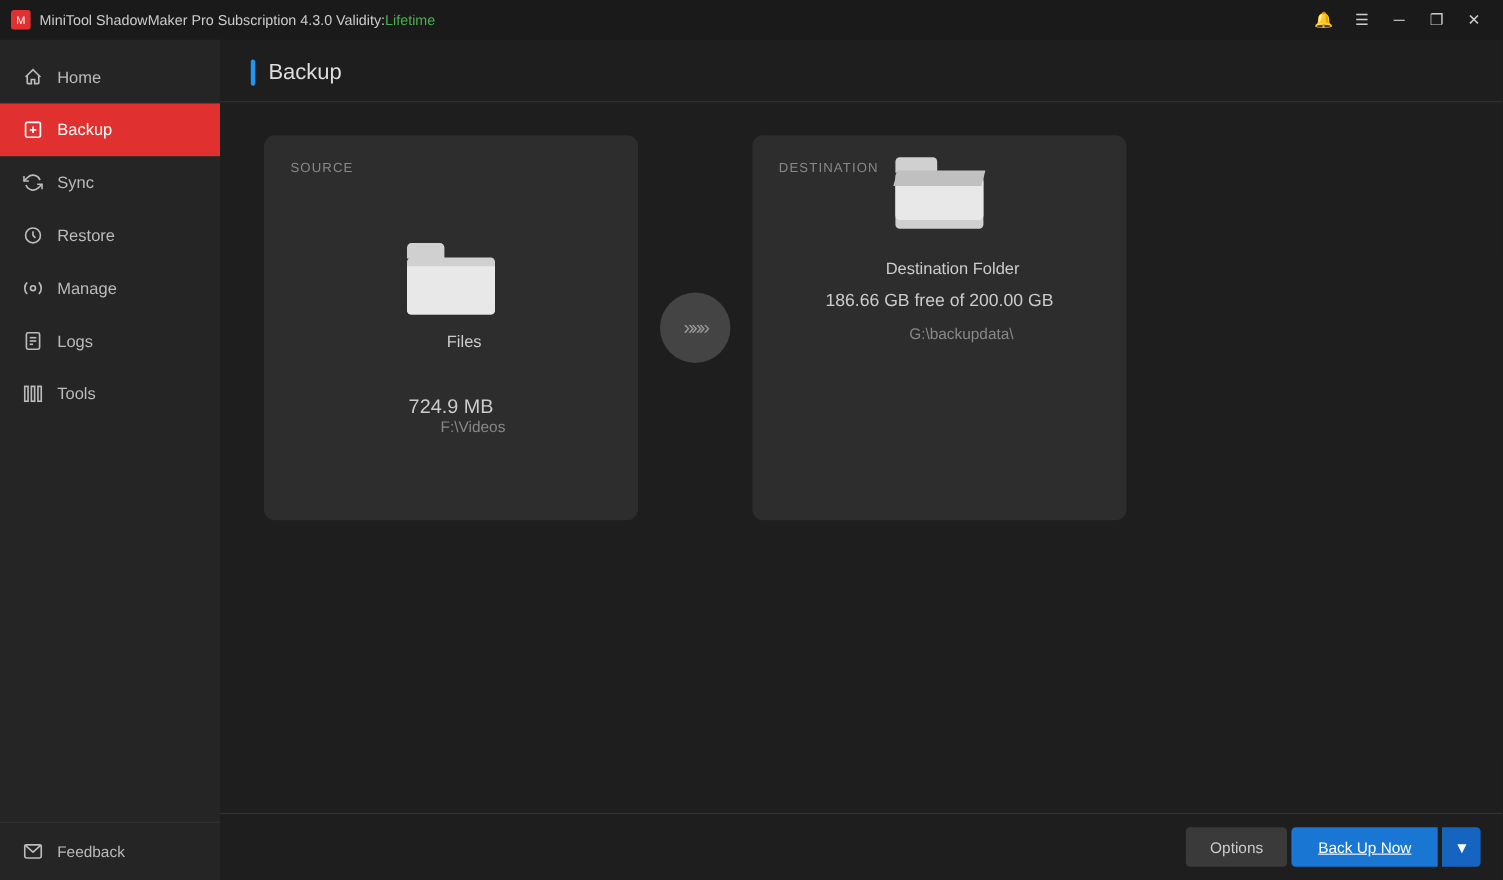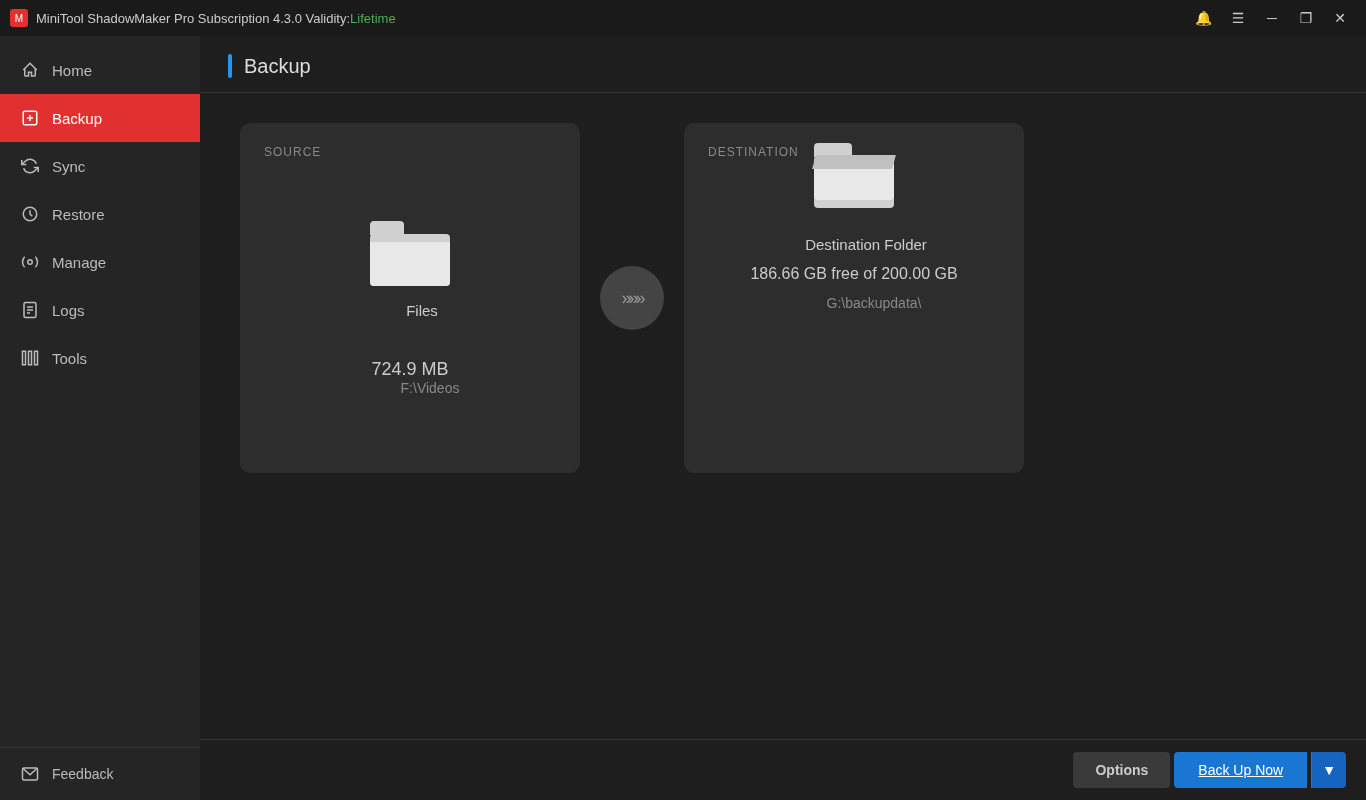--- a/index.html
+++ b/index.html
@@ -266,21 +266,20 @@
       border-top: 1px solid #333;
     }
     .btn-options {
       padding: 10px 22px;
       background: #3a3a3a;
       border: none;
       color: #ccc;
       font-size: 14px;
       border-radius: 4px;
       cursor: pointer;
-      font-weight: bold;
     }
 
     .btn-backup {
       padding: 10px 24px;
       background: #1976d2;
       border: none;
       color: #ffffff;
       font-size: 14px;
       border-radius: 4px 0 0 4px;
       cursor: pointer;

